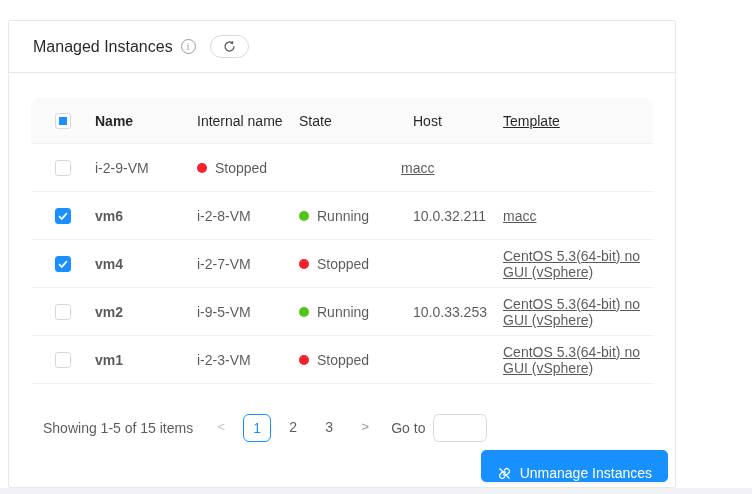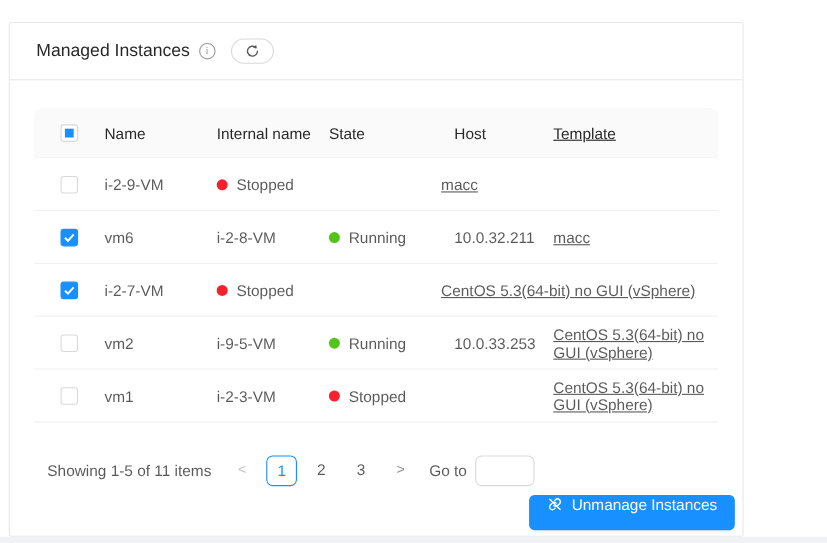--- a/index.html
+++ b/index.html
@@ -21,21 +21,21 @@
     font-family:"Liberation Serif", serif; margin-right:14px; cursor:pointer;
   }
   .refresh-btn {
     width:39px; height:23px; border:1px solid #d9d9d9; border-radius:12px; background:#fff;
     display:flex; align-items:center; justify-content:center; cursor:pointer; padding:0;
   }
   .content { padding:25px 22px 0; }
   .t-row { display:flex; align-items:center; height:48px; border-bottom:1px solid #f0f0f0; background:#fff; }
   .t-head { background:#fafafa; height:46px; border-radius:8px 8px 0 0; color:rgba(0,0,0,.85); font-weight:500; }
   .c-check { width:64px; display:flex; justify-content:center; flex:none; }
-  .c-name { width:102px; flex:none; }
+  .c-name { width:102px; flex:none;font-weight:bold; }
   .c-iname { width:102px; flex:none; }
   .c-state { width:90px; flex:none; display:flex; align-items:center; }
   .c-host { width:90px; flex:none;margin-left:24px; }
   .c-template { flex:1; min-width:0;text-decoration:underline; }
   .checkbox {
     width:16px; height:16px; border:1px solid #d9d9d9; border-radius:3px; background:#fff;
     position:relative; cursor:pointer;
   }
   .checkbox.checked { background:#1890ff; border-color:#1890ff; }
   .checkbox .check-icon { display:none; position:absolute; left:0; top:0; width:14px; height:14px; }
@@ -54,21 +54,21 @@
   }
   .pg-prev { color:rgba(0,0,0,.25); font-size:13px; }
   .pg-next { color:rgba(0,0,0,.45); font-size:13px; }
   .pg-num.active { border:1px solid #1890ff; color:#1890ff; background:#fff; }
   .goto-label { margin:0 8px 0 4px; }
   .goto-input { width:54px; height:28px; border:1px solid #d9d9d9; border-radius:6px; outline:none;
     font-family:inherit; font-size:14px; padding:0 8px; }
   .card-footer-btn {
     position:absolute; right:7px; bottom:5px; height:32px;
     background:#1890ff; border:1px solid #1890ff; border-radius:5px; color:#fff;
-    display:flex; align-items:flex-start; padding:0 15px; font-size:14px; cursor:pointer;
+    display:flex; align-items:flex-end; padding:0 15px; font-size:14px; cursor:pointer;
     font-family:inherit; box-shadow:0 2px 0 rgba(0,0,0,.045);
   }
   .btn-icon { display:flex; margin-right:8px; }
   .bottom-strip { position:absolute; left:0; top:488px; width:752px; height:6px; background:#f0f2f5; }
 </style>
 </head>
 <body>
 
 <div class="card">
 
@@ -135,20 +135,21 @@
       </div>
 
       <div class="t-row">
         <div class="c-check">
           <span class="checkbox checked">
             <svg class="check-icon" viewBox="0 0 16 16">
                 <path d="M3.5 8.2 6.6 11.3 12.5 4.8" fill="none" stroke="#fff" stroke-width="2"></path>
               </svg>
           </span>
         </div>
+        <div class="c-name">vm4</div>
         <div class="c-iname">i-2-7-VM</div>
         <div class="c-state">
           <span class="dot" style="background-color: rgb(245, 34, 45);"></span>
           <span>Stopped</span>
         </div>
         <div class="c-host"></div>
         <div class="c-template">CentOS 5.3(64-bit) no GUI (vSphere)</div>
       </div>
 
       <div class="t-row">
@@ -179,21 +180,21 @@
           <span class="dot" style="background-color: rgb(245, 34, 45);"></span>
           <span>Stopped</span>
         </div>
         <div class="c-host"></div>
         <div class="c-template">CentOS 5.3(64-bit) no GUI (vSphere)</div>
       </div>
 
     </div>
 
     <div class="pagination">
-      <span class="page-summary">Showing 1-5 of 11 items</span>
+      <span class="page-summary">Showing 1-5 of 15 items</span>
       <span class="pg-item pg-prev">&lt;</span>
       <span class="pg-item pg-num active">1</span>
       <span class="pg-item pg-num">2</span>
       <span class="pg-item pg-num">3</span>
       <span class="pg-item pg-next">&gt;</span>
       <span class="goto-label">Go to</span>
       <input class="goto-input" type="text" value="" style="">
     </div>
   </div>
 

